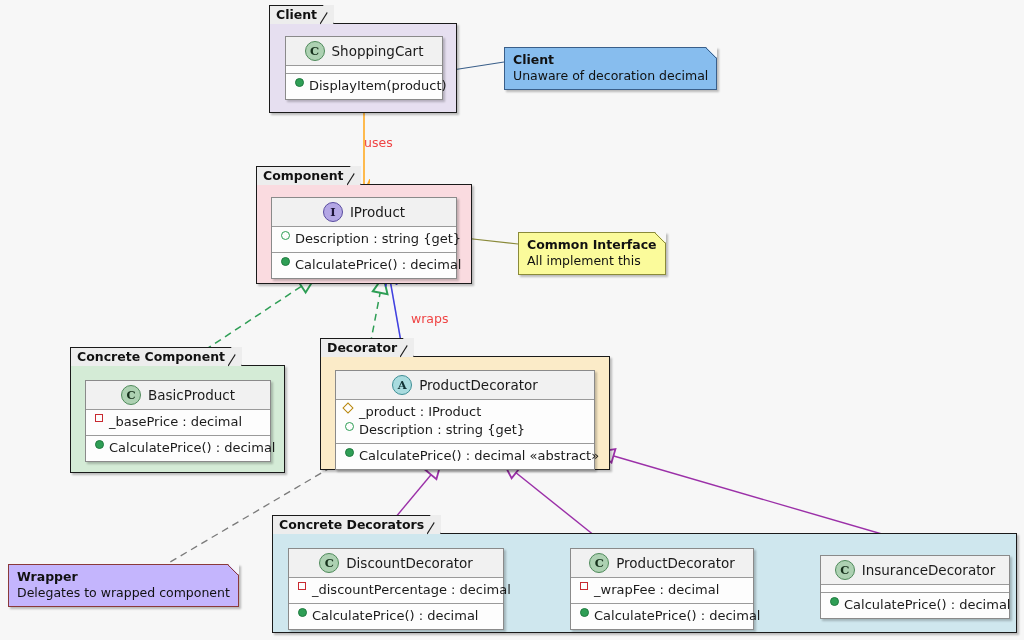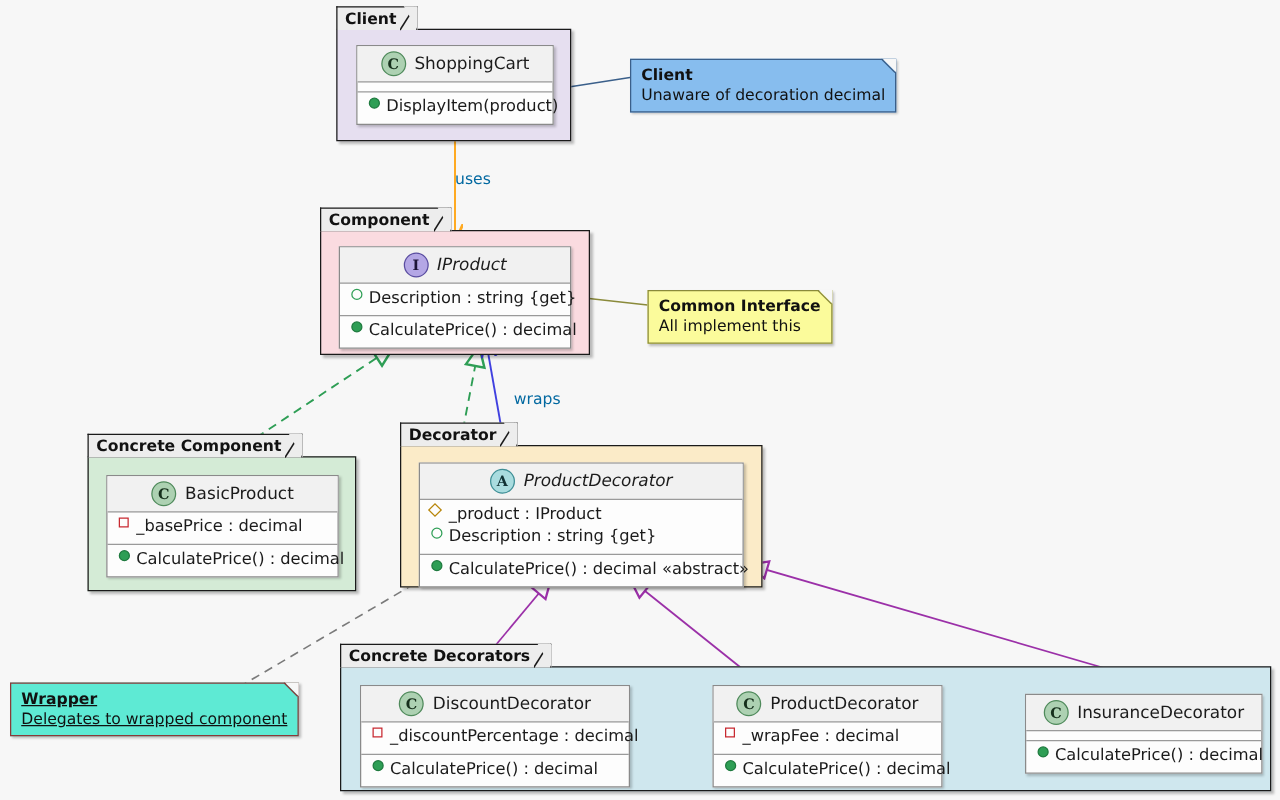--- a/index.html
+++ b/index.html
@@ -54,21 +54,21 @@
     z-index: 5;
   }
   .cls-head {
     display: flex; align-items: center; justify-content: center;
     gap: 7px;
     background: #f1f1f1;
     border-bottom: 1px solid #9a9a9a;
     height: 28px; padding: 0 10px;
     font-size: 13.5px; color: #1b1b1b; white-space: nowrap;
   }
-  .cls-head.italic .cls-title { font-style: italic; }
+  .cls-head.italic .cls-title { }
   .cls-sec {
     border-bottom: 1px solid #9a9a9a;
     padding: 3px 6px 4px 6px;
   }
   .cls-sec:last-child { border-bottom: none; }
   .cls-sec.empty { height: 7px; padding: 0; }
   .member {
     display: flex; gap: 6px;
     font-size: 13px; color: #1b1b1b; line-height: 18px; white-space: nowrap;
     padding-left: 2px;
@@ -122,21 +122,21 @@
     position: absolute; right: -1px; top: -1px;
     width: 0; height: 0;
     border-left: 11px solid transparent;
     border-top: 11px solid #f7f7f7;
   }
   .note .foldline {
     position: absolute; right: -1px; top: -1px; width: 12px; height: 12px;
   }
 
   .edge-label {
-    position: absolute; font-size: 12.5px; color: #0369a1;
+    position: absolute; font-size: 12.5px; color: #ef4444;
     z-index: 7; white-space: nowrap;
   }
 </style>
 </head>
 <body>
 
 <div id="canvas">
 
   <svg class="edges" viewBox="0 0 1024 640" xmlns="http://www.w3.org/2000/svg">
     <defs>
@@ -340,21 +340,21 @@
       </div>
     </div>
     <div class="cls-sec">
       <div class="member">
         <span class="vis pub-method"></span>
         <span>CalculatePrice() : decimal «abstract»</span>
       </div>
     </div>
   </div>
 
-  <div class="note" style="left:8px; top:546px; background:#5eead4; border-color:#8a3a3a;text-decoration:underline;">
+  <div class="note" style="left:8px; top:564px; background:#c4b5fd; border-color:#8a3a3a;">
     <span class="note-title">Wrapper</span>
     <span class="note-body">Delegates to wrapped component</span>
     <span class="fold"></span>
     <span class="foldline">
       <svg width="12" height="12">
           <line x1="0" y1="0" x2="11" y2="11" stroke="#8a3a3a" stroke-width="1"></line>
         </svg>
     </span>
   </div>
 

